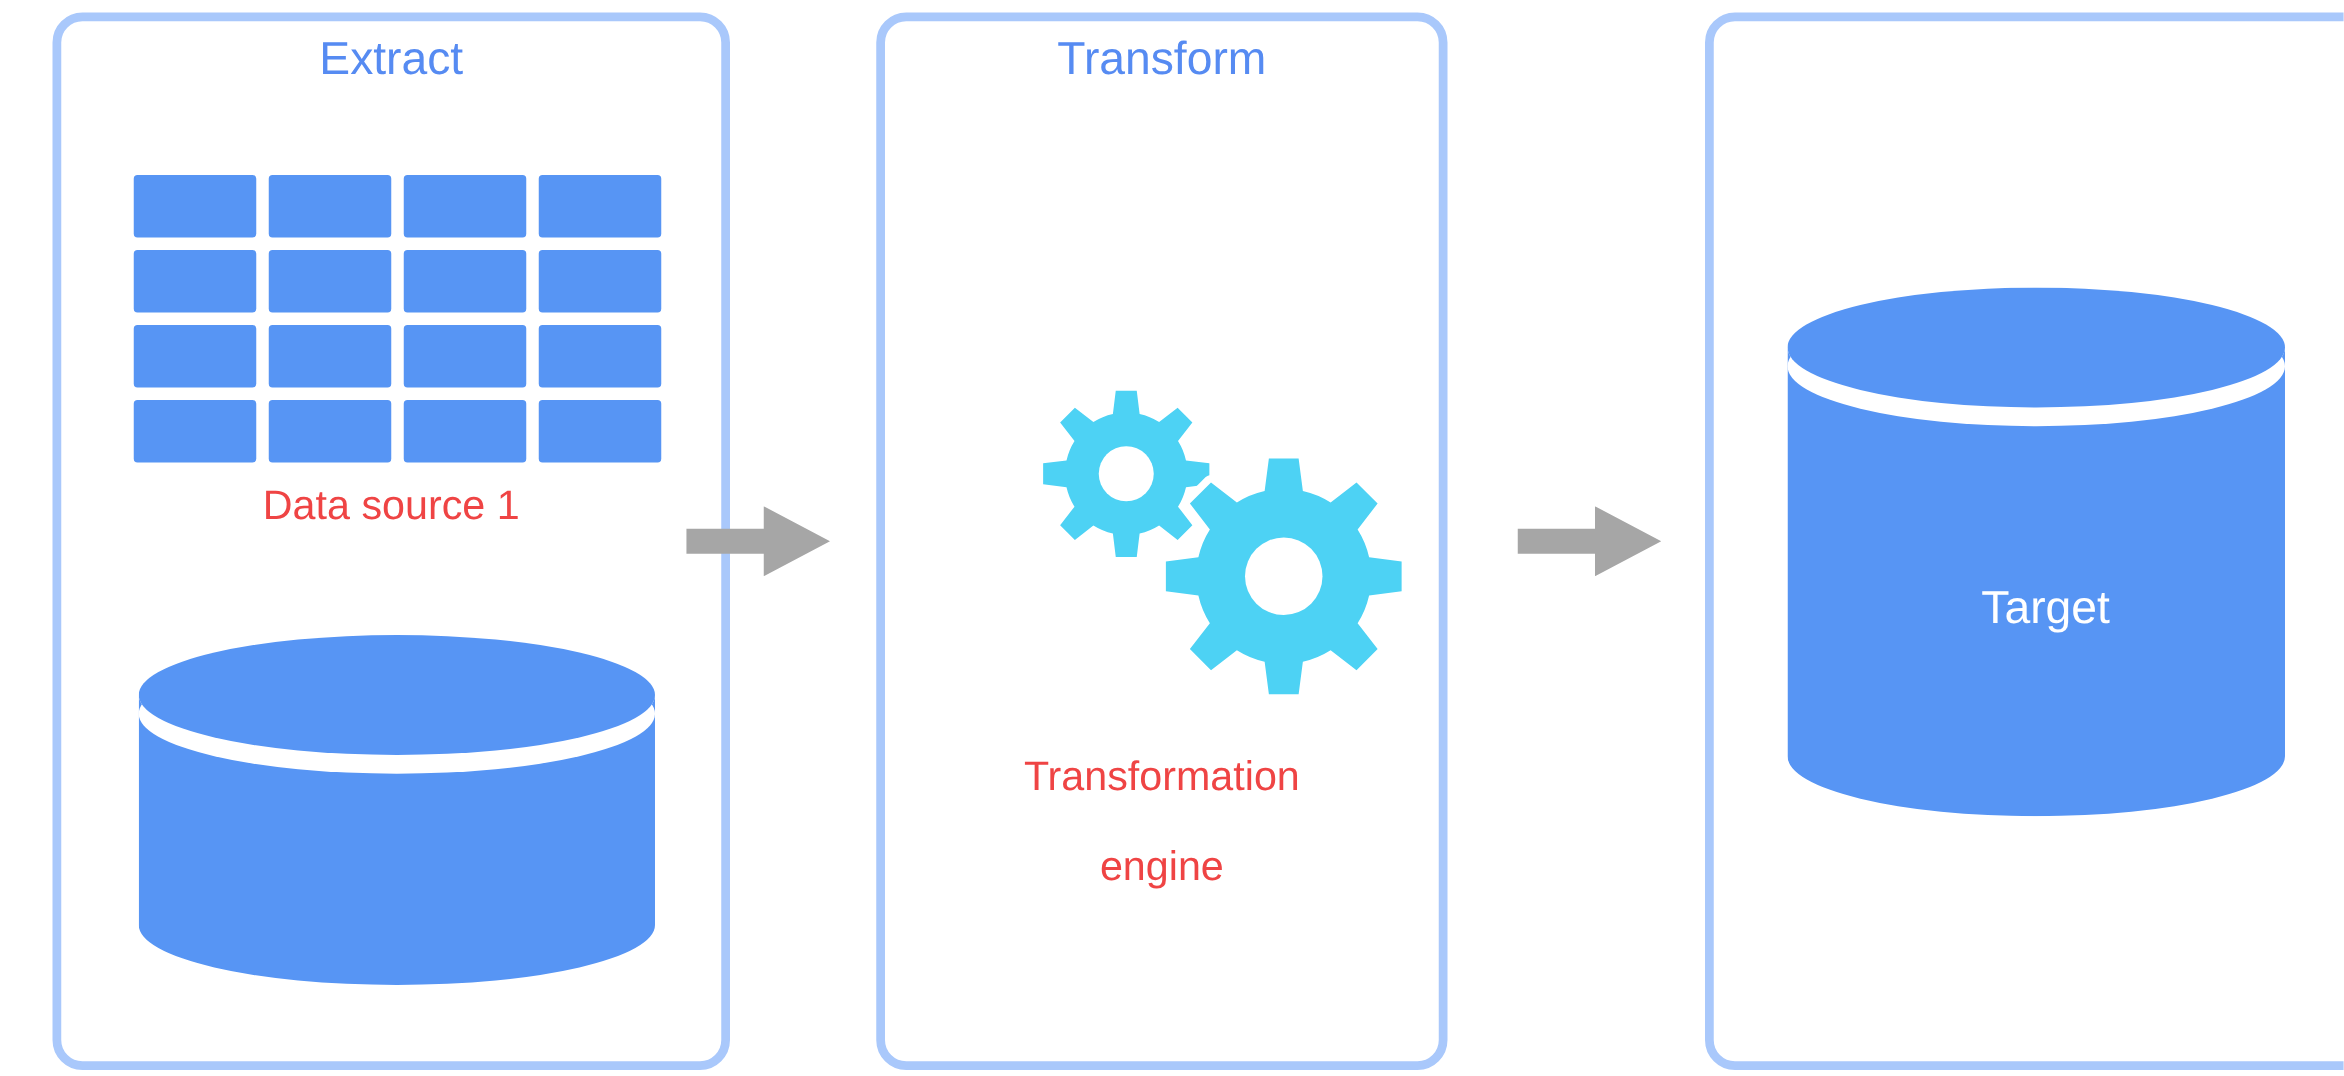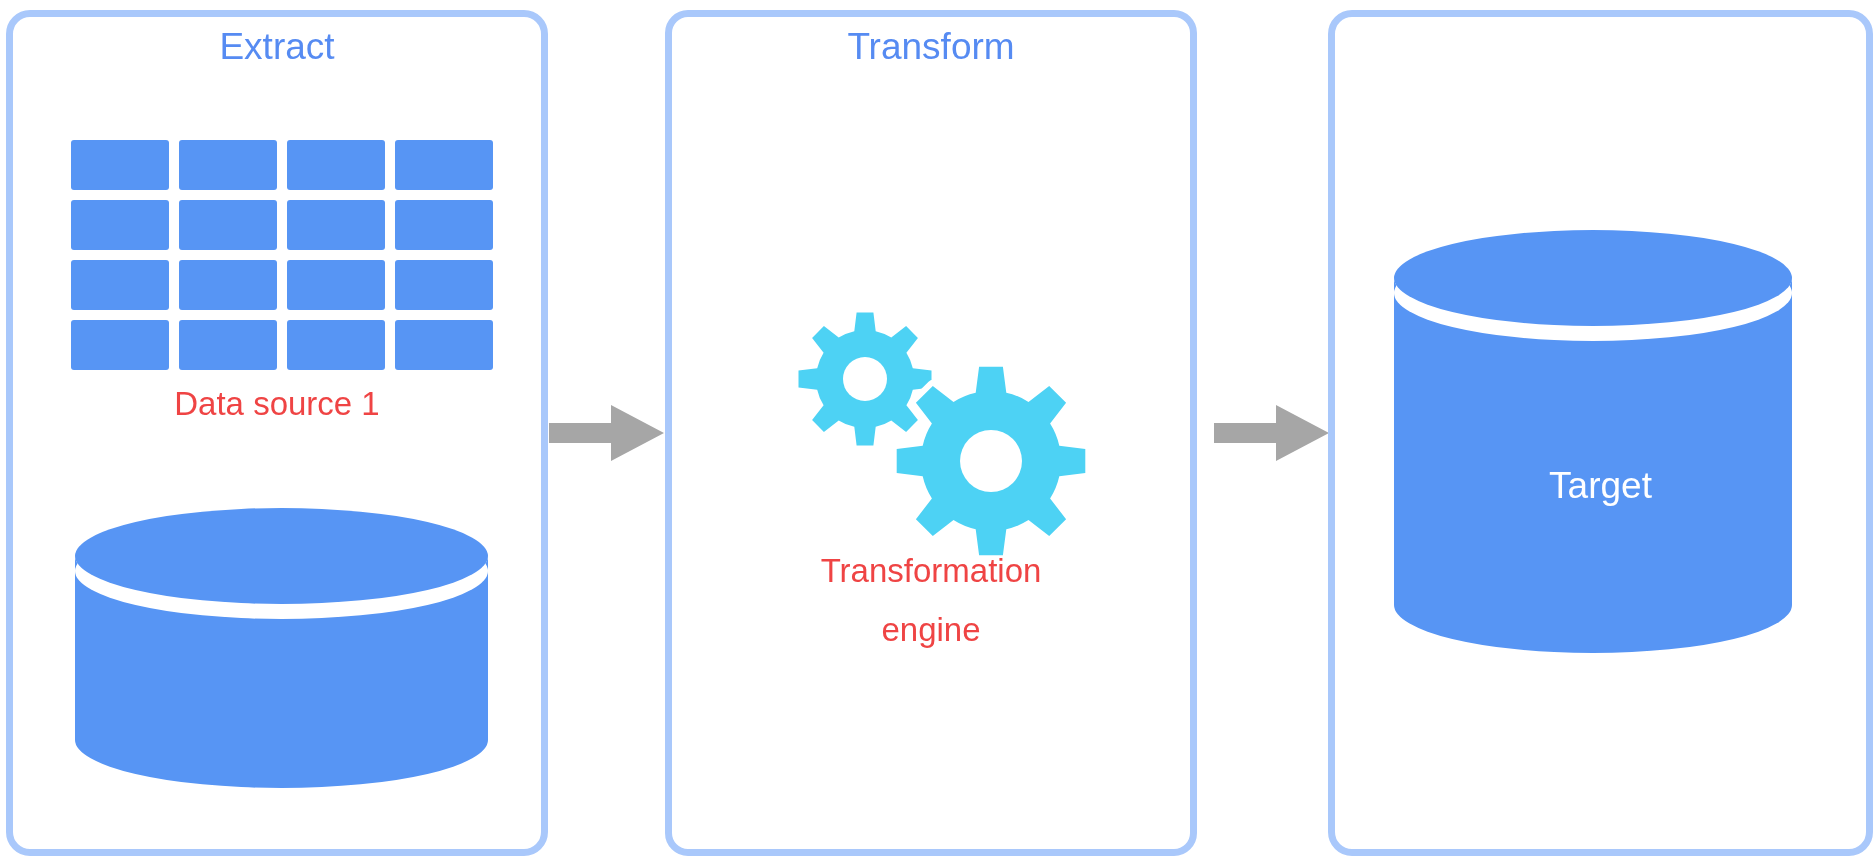--- a/index.html
+++ b/index.html
@@ -2,24 +2,24 @@
 <html><head>
 <meta charset="utf-8">
 <style>
   html,body{margin:0;padding:0;background:#fff;}
   .canvas{
     position:relative;width:1875px;height:861px;background:#fff;overflow:hidden;
     font-family:"Liberation Sans", sans-serif;
   }
   .panel{
     position:absolute;top:10px;height:846px;background:#fff;
-    border:7px solid #A9C8FB;border-radius:24px;box-sizing:border-box;
+    border:7px solid #A9C8FB;border-radius:24px;box-sizing:border-box;margin-left:36px;
   }
   .panel-extract{left:6px;width:542px;}
-  .panel-transform{left:665px;width:532px;border-radius:23px;}
+  .panel-transform{left:665px;width:457px;}
   .panel-load{left:1328px;width:545px;}
   .panel-title{
     position:absolute;top:8px;left:0;right:0;margin:0;text-align:center;
     font-size:37px;font-weight:400;line-height:44px;color:#568BF2;
   }
   .table-icon{
     position:absolute;left:58px;top:123px;width:422px;height:230px;
     display:grid;grid-template-columns:repeat(4,98px);grid-template-rows:repeat(4,50px);
     gap:10px;
   }
@@ -32,21 +32,21 @@
   .cyl-gap{fill:#FFFFFF;}
   .gear{fill:#4DD2F4;}
   .gear-halo{fill:#FFFFFF;stroke:#FFFFFF;stroke-width:12;stroke-linejoin:round;}
   .gear-hole{fill:#FFFFFF;}
   .panel-label{
     position:absolute;left:0;right:0;text-align:center;
     color:#ef4444;font-size:33px;line-height:36px;font-weight:400;
   }
   .label-ds1{top:369px;}
   .label-ds2{top:784px;}
-  .label-engine{top:524px;line-height:59px;}
+  .label-engine{top:568px;line-height:72px;}
   .label-engine .wrapbox{display:inline-block;max-width:310px;}
   .label-target{
     position:absolute;left:0;right:0;top:444px;text-align:center;
     color:#FFFFFF;font-size:37px;line-height:50px;font-weight:400;
   }
   .flow-arrow{position:absolute;top:405px;width:115px;height:56px;}
   .flow-arrow polygon{fill:#A6A6A6;}
   .arrow-1{left:549px;}
   .arrow-2{left:1214px;}
 </style>

